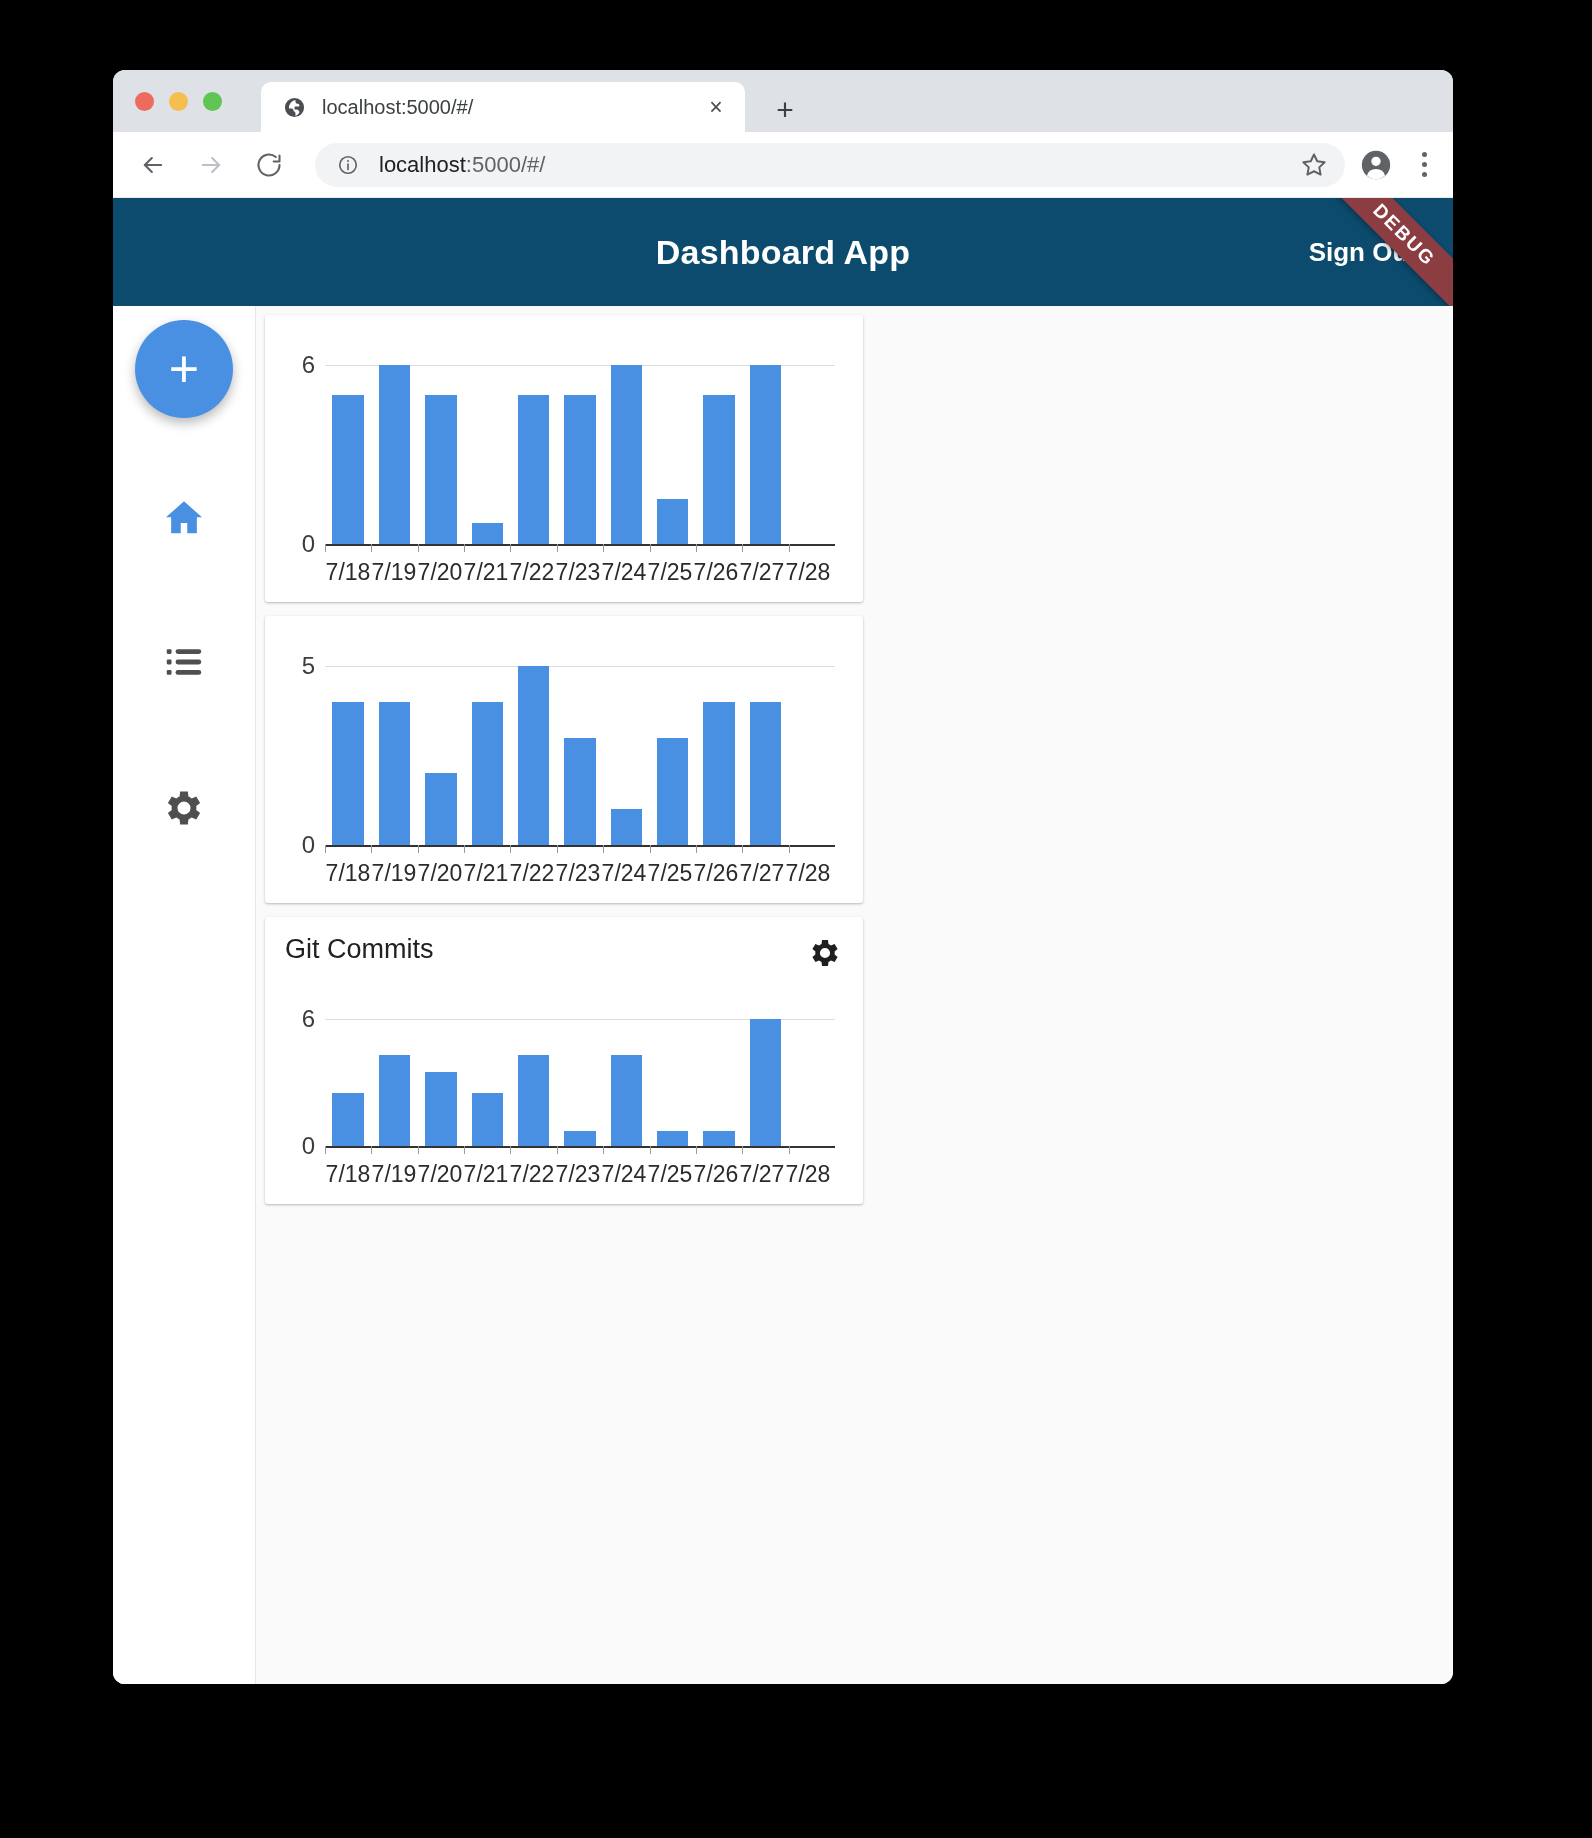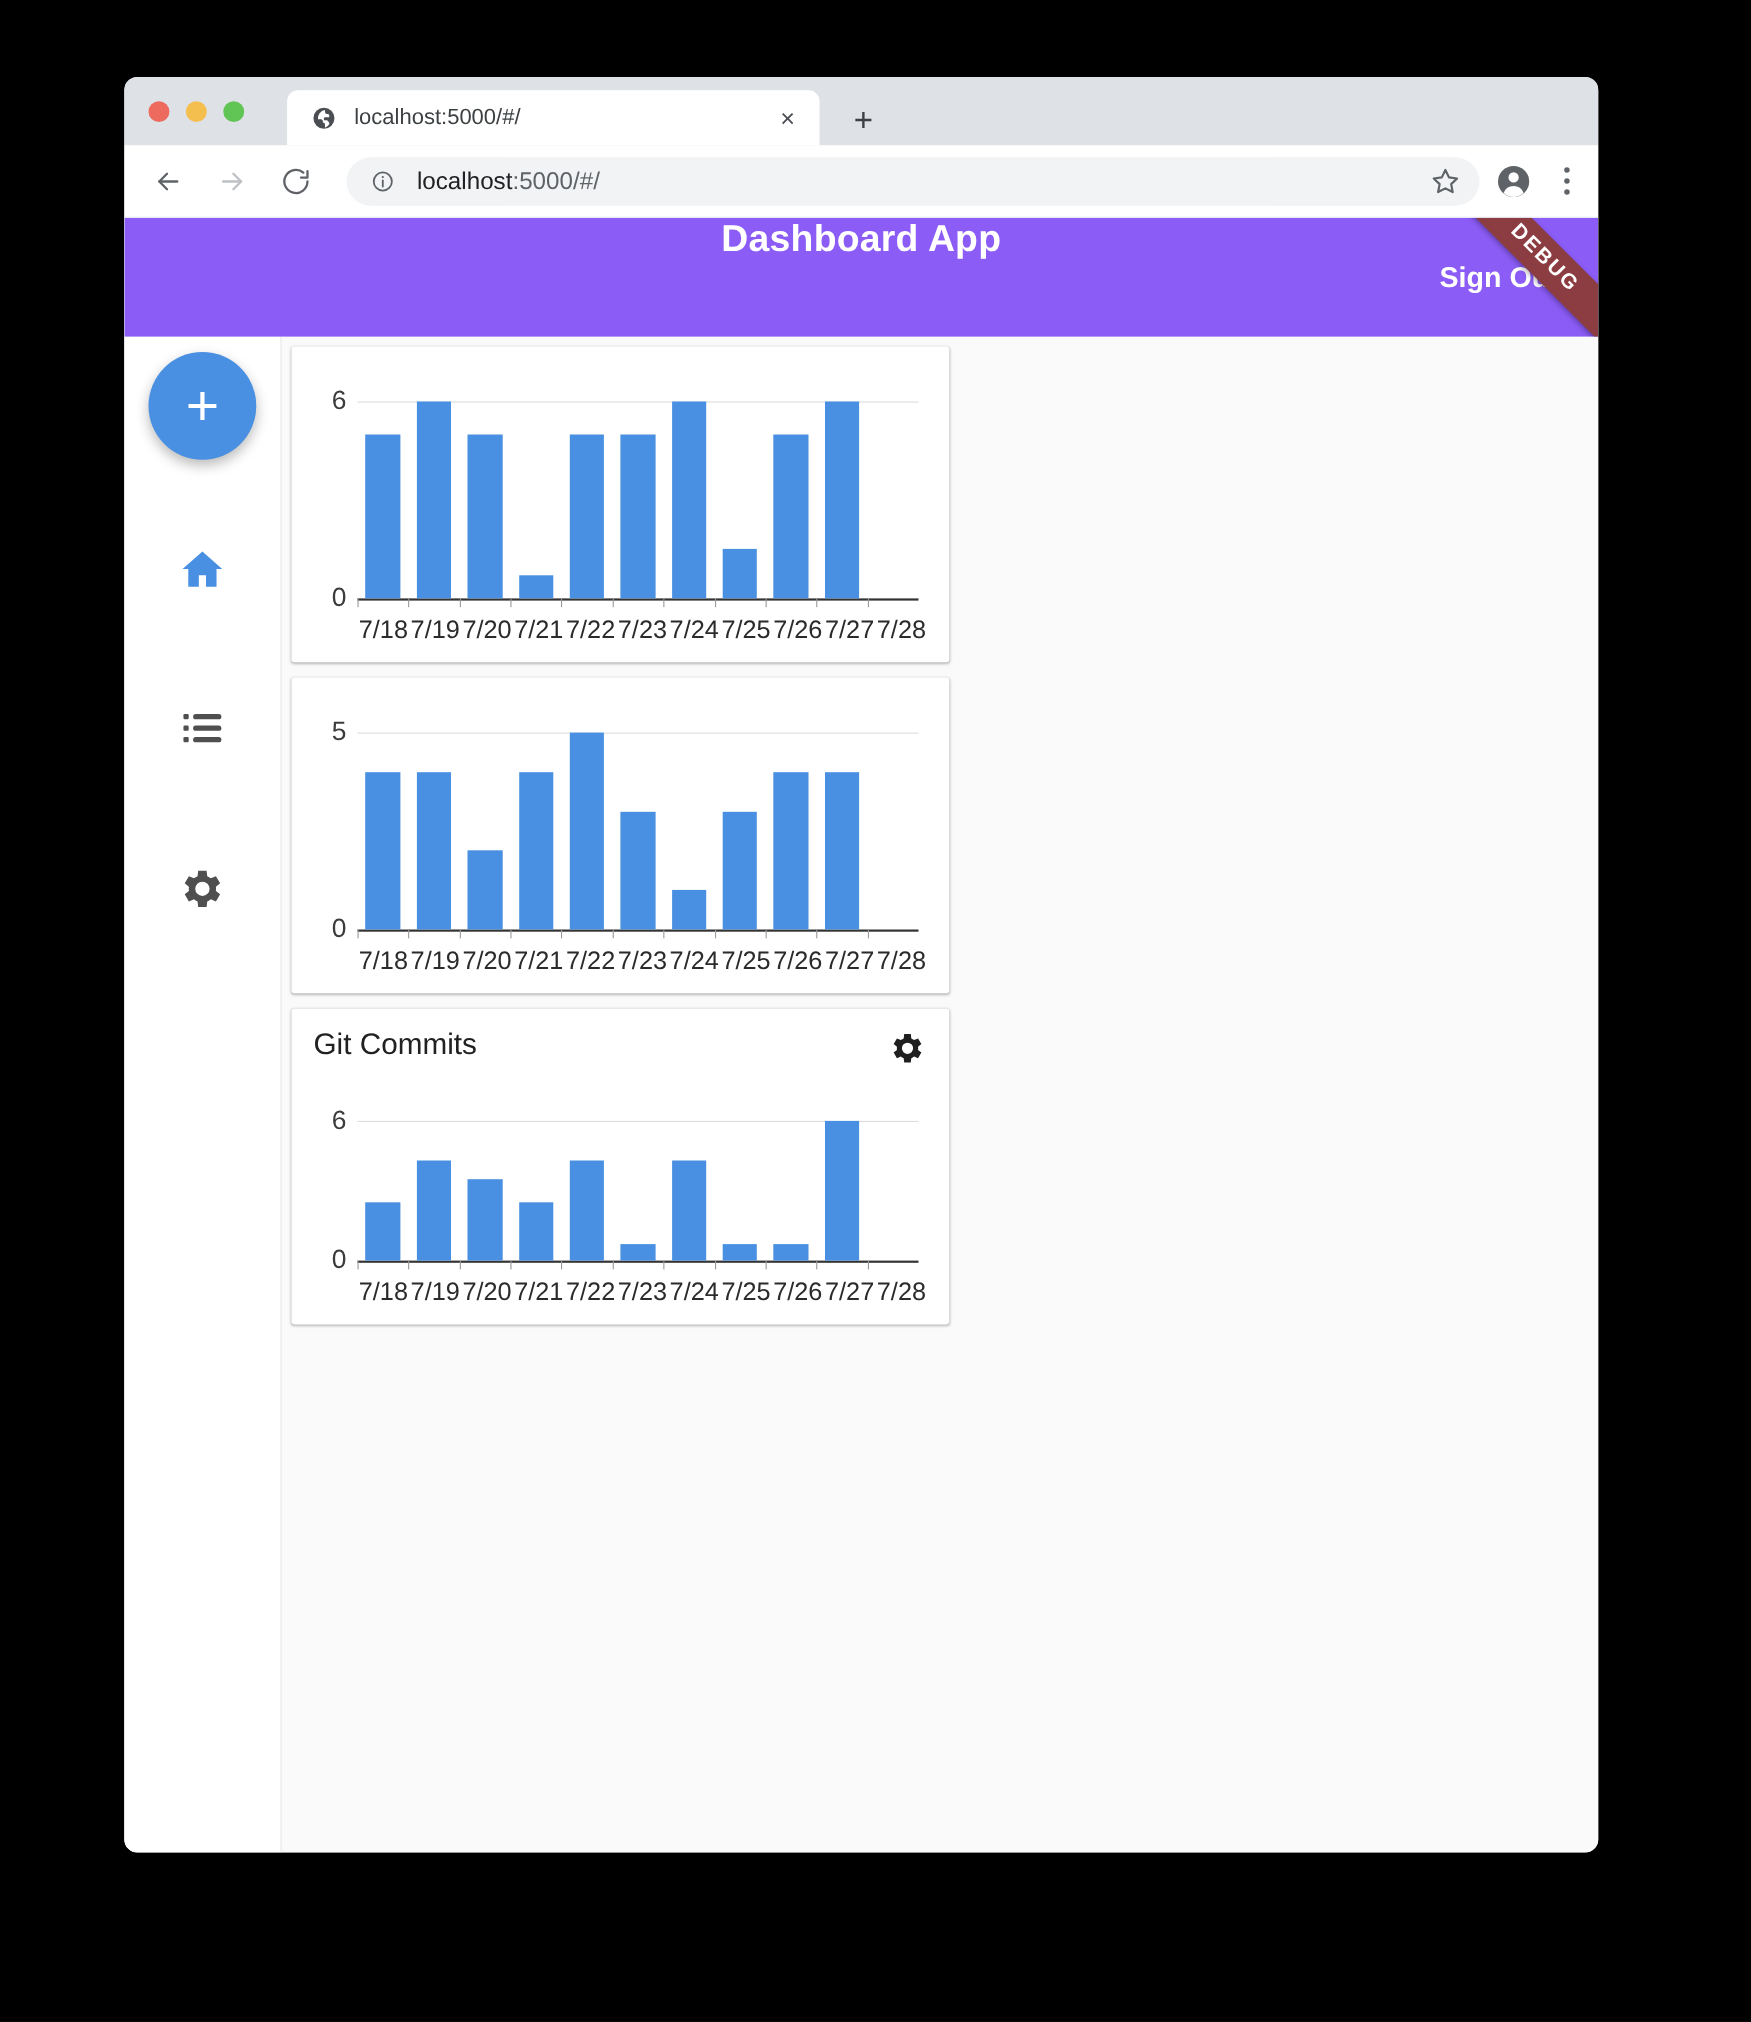--- a/index.html
+++ b/index.html
@@ -163,22 +163,23 @@
     position: relative;
     height: calc(100% - 128px);
     background: #fafafa;
     overflow: hidden;
   }
 
   
   .app-bar {
     position: relative;
     height: 108px;
-    background: #8b5cf6;
-    display: flex;
+    background: #0c4a6e;
+    display: flex;
+    align-items: center;
     justify-content: center;
     overflow: hidden;
   }
   .app-title {
     color: #ffffff;
     font-size: 34px;
     font-weight: bold;
     letter-spacing: 0.2px;
   }
   .sign-out {
@@ -335,21 +336,21 @@
   .tick {
     position: absolute;
     bottom: -8px;
     left: 0;
     width: 1px;
     height: 8px;
     background: #9a9a9a;
   }
   .x-axis {
     position: absolute;
-    left: 40px; right: 0;
+    left: 40px; right: 12px;
     bottom: 8px;
     display: flex;
     overflow: visible;
     white-space: nowrap;
   }
   .x-label {
     flex: 1 1 0;
     font-size: 23px;
     color: #2b2b2b;
     text-align: center;

